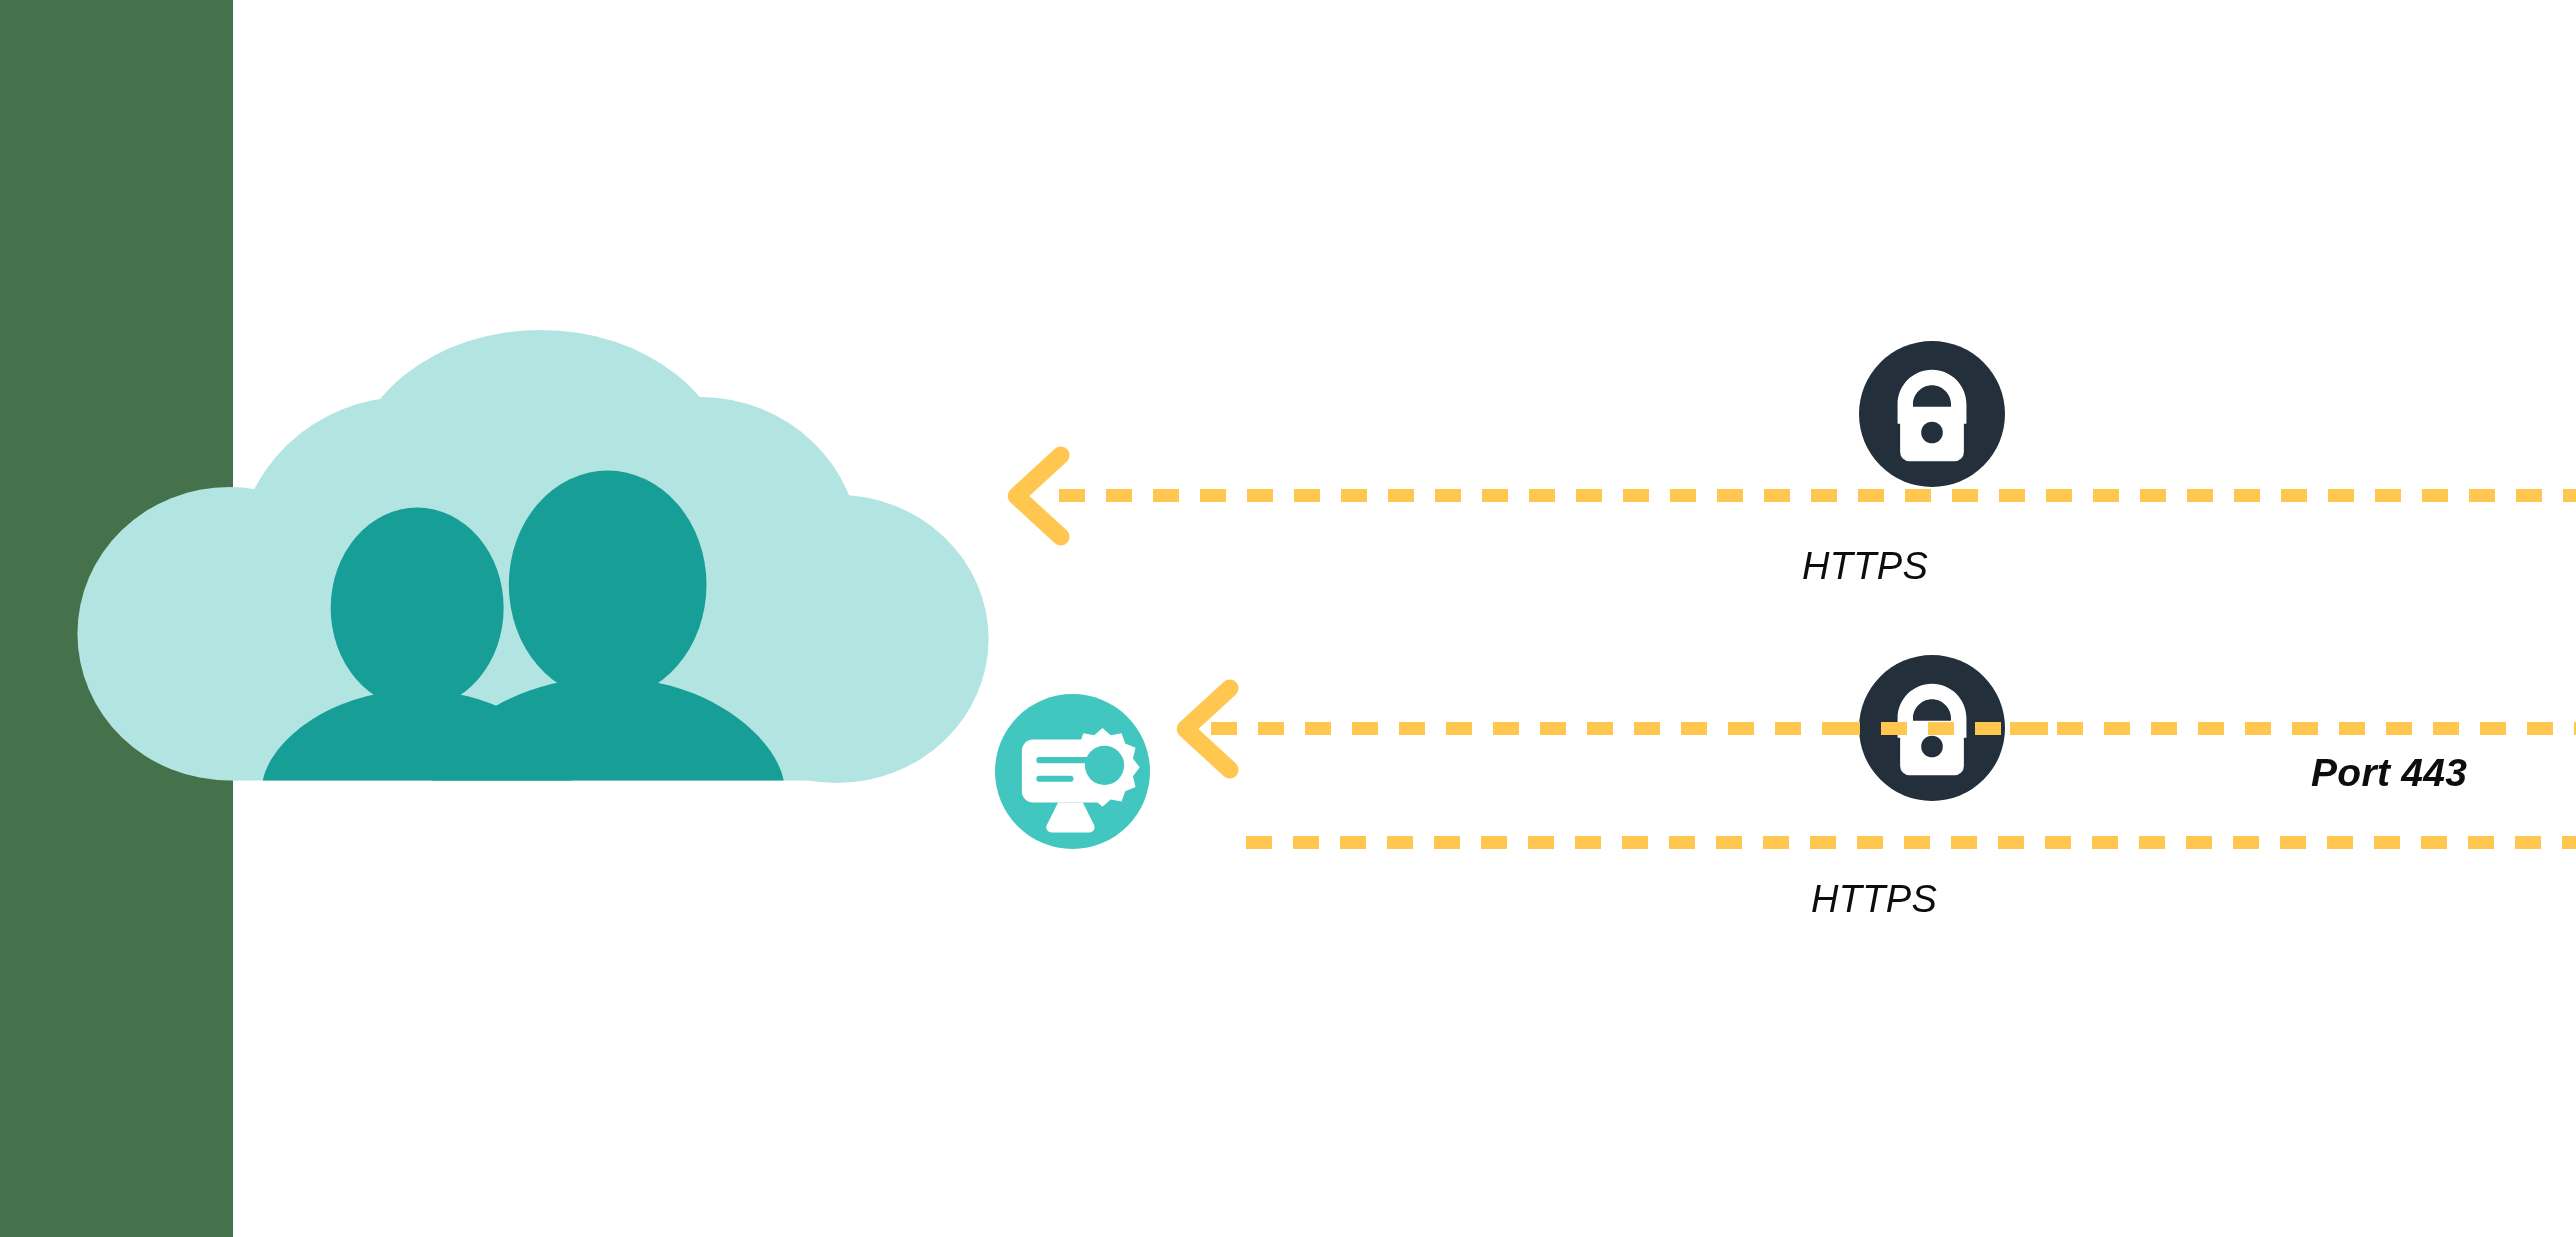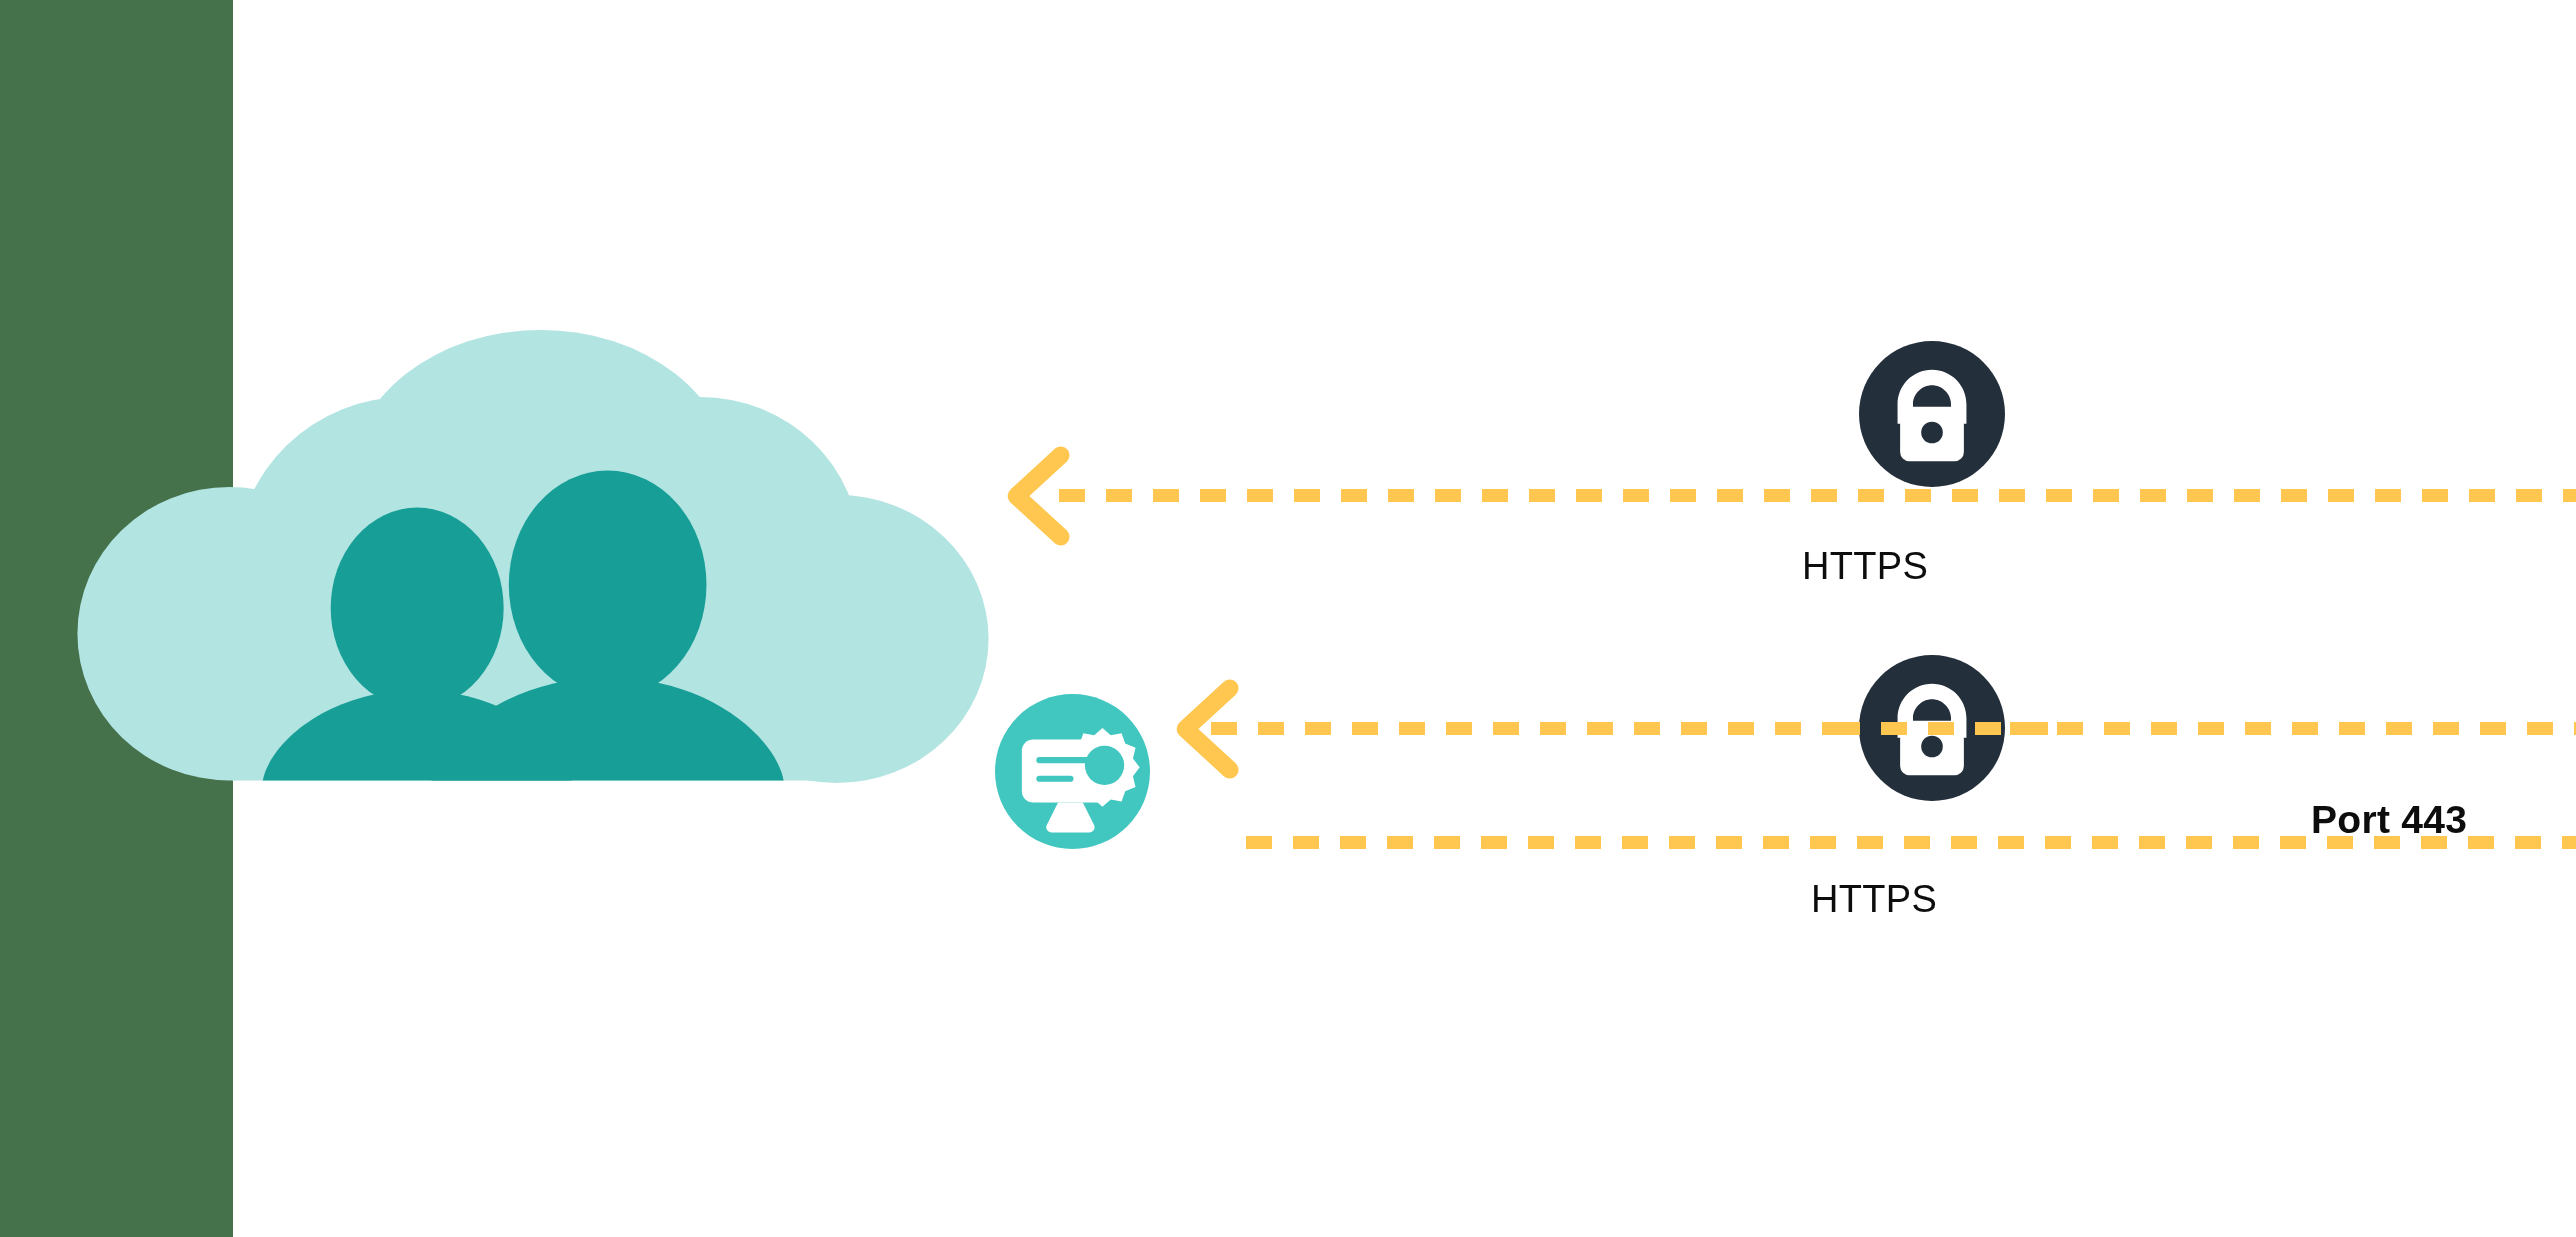--- a/index.html
+++ b/index.html
@@ -47,24 +47,25 @@
   .chev{position:absolute;width:62px;height:98px;}
   .chev svg{display:block;width:100%;height:100%;overflow:visible;}
 
   #chev-top{left:1005px;top:447px;}
   #chev-mid{left:1174px;top:680px;}
 
   
   .label{
     position:absolute;color:#0d0d0d;white-space:nowrap;
     font-family:"Liberation Sans","DejaVu Sans",sans-serif;
+    font-style:italic;
   }
   #label-https-1{left:1802px;top:545px;font-size:38px;font-weight:400;letter-spacing:0.3px;}
   #label-https-2{left:1811px;top:878px;font-size:38px;font-weight:400;letter-spacing:0.3px;}
-  #label-port   {left:2311px;top:798px;font-size:39px;font-weight:700;letter-spacing:0.3px;}
+  #label-port   {left:2311px;top:751px;font-size:39px;font-weight:700;letter-spacing:0.3px;}
 
   .svgfill{display:block;width:100%;height:100%;}
 </style>
 </head>
 <body>
 
 <div id="stage">
 
   <div class="band" id="band-left"></div>
 

